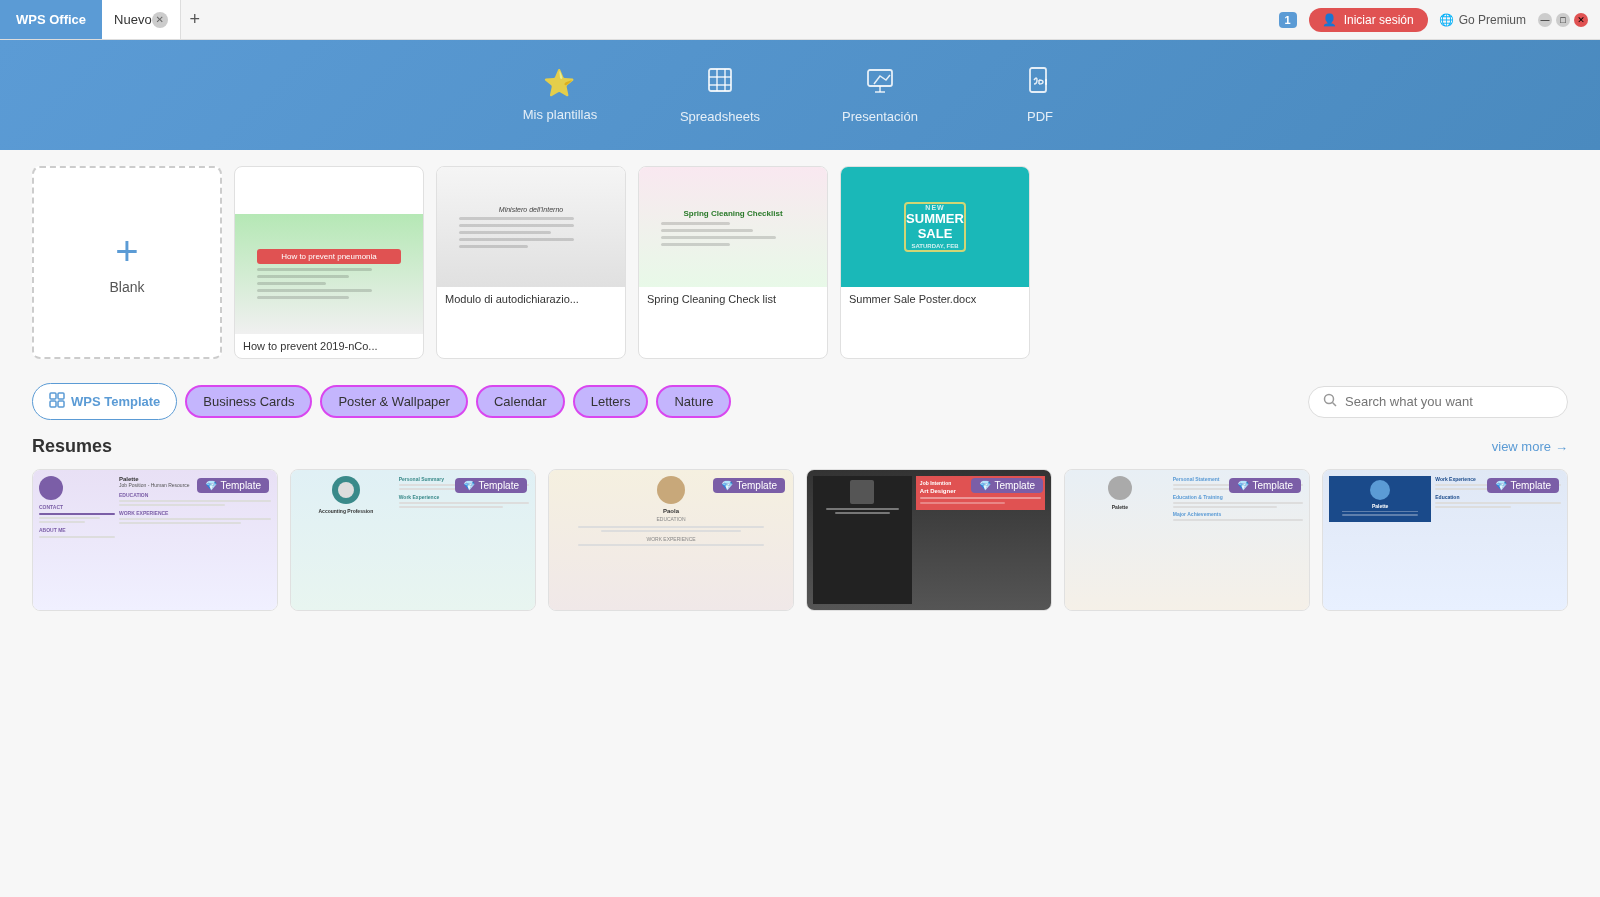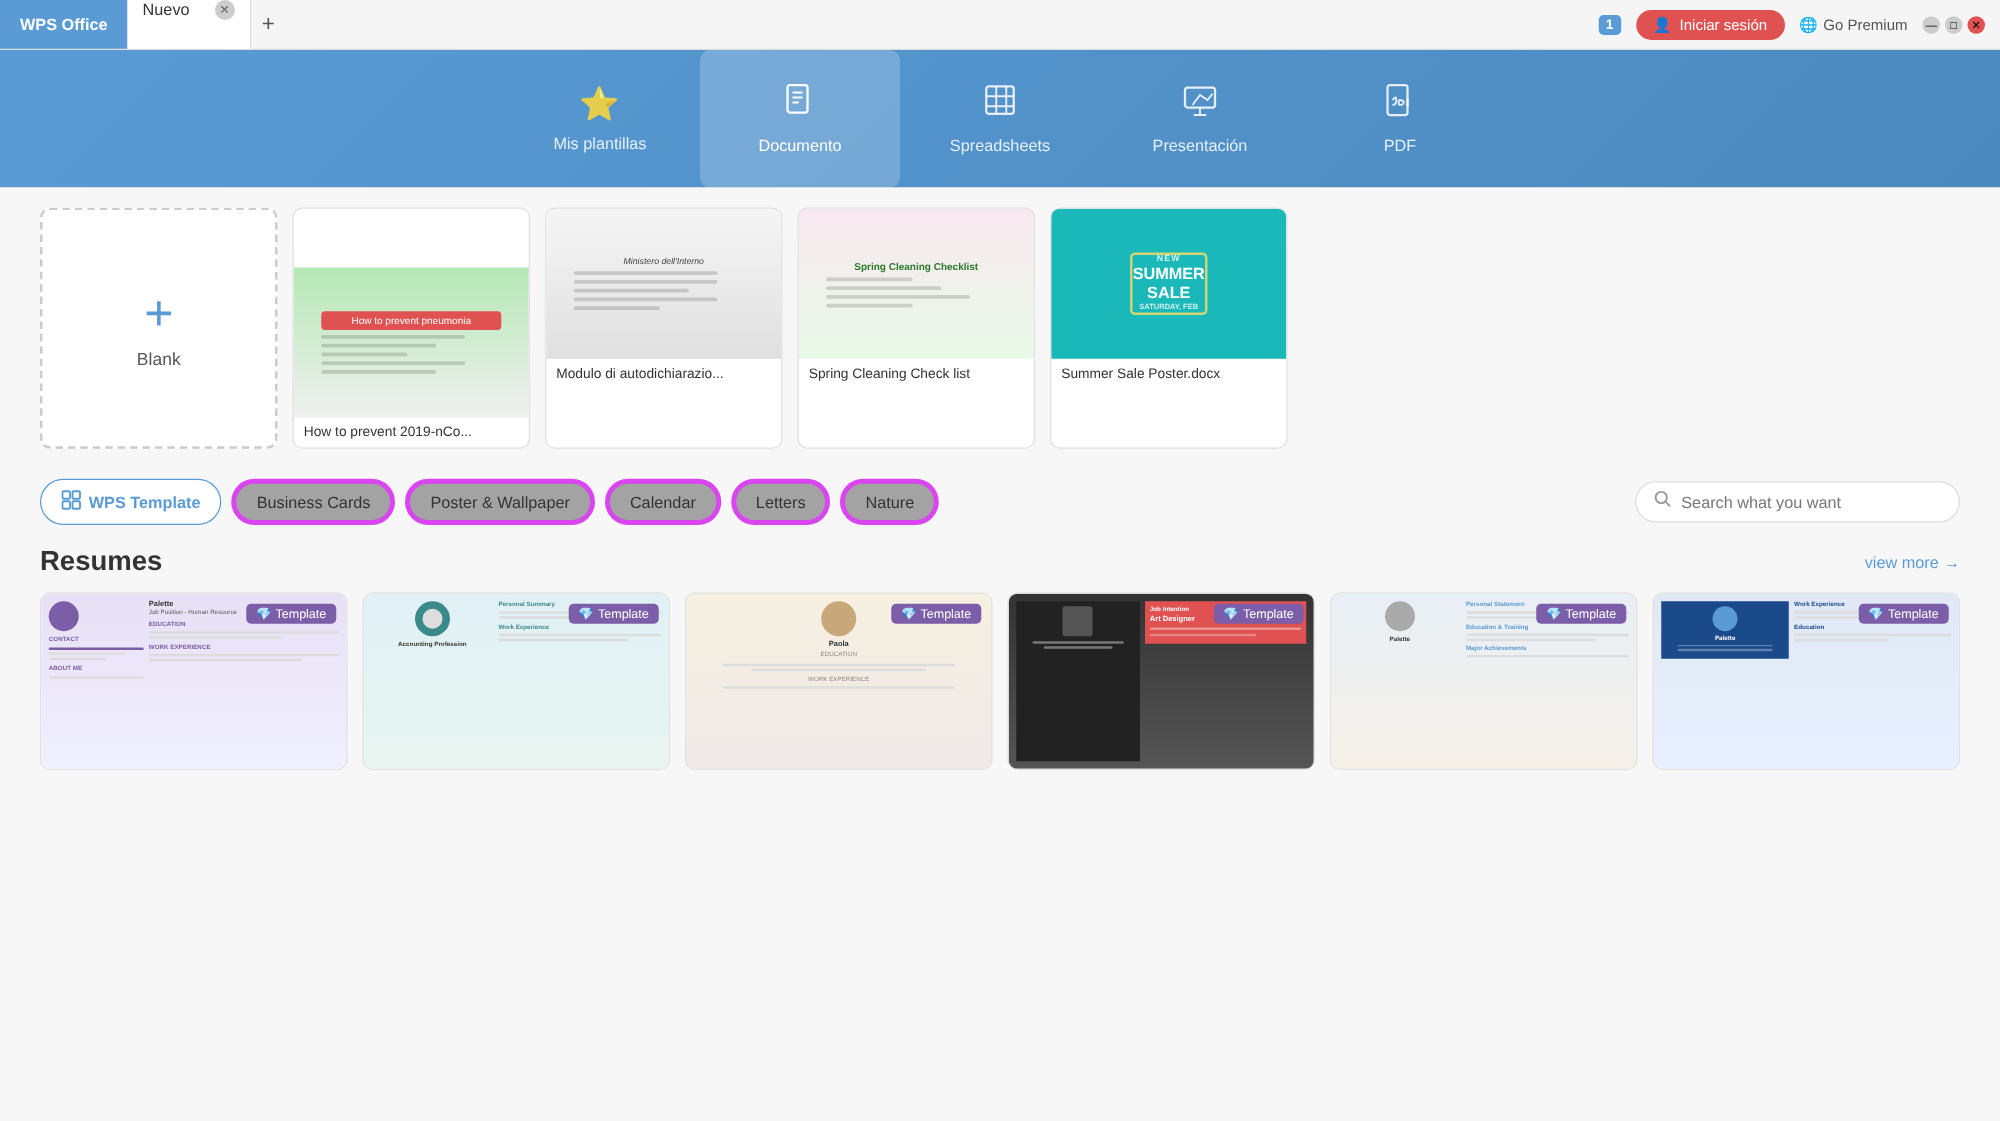--- a/index.html
+++ b/index.html
@@ -23,23 +23,24 @@
       align-items: center;
       font-size: 13px;
       font-weight: 600;
     }
     .nuevo-tab {
       background: white;
       color: #333;
       padding: 0 12px;
       height: 100%;
       display: flex;
+      align-items: center;
       font-size: 13px;
       border-right: 1px solid #ddd;
-      gap: 20px;
+      gap: 0;
     }
     .close-tab-btn {
       width: 16px; height: 16px;
       border-radius: 50%;
       background: #ccc;
       display: flex; align-items: center; justify-content: center;
       font-size: 10px; cursor: pointer; color: #666;
     }
     .new-tab-btn {
       width: 28px; height: 28px;
@@ -218,25 +219,25 @@
       background: white;
       border: 1px solid #5b9bd5;
       border-radius: 20px;
       font-size: 13px;
       font-weight: 600;
       color: #5b9bd5;
       cursor: pointer;
     }
     .tab-pill {
       padding: 7px 16px;
-      border: 4px solid #d946ef;
+      border: 2px solid #d946ef;
       border-radius: 20px;
       font-size: 13px;
       color: #333;
-      background: #a3a3a3;
+      background: #c4b5fd;
       cursor: pointer;
       white-space: nowrap;
     }
     .search-box {
       margin-left: auto;
       display: flex;
       align-items: center;
       background: white;
       border: 1px solid #ddd;
       border-radius: 20px;
@@ -254,21 +255,21 @@
     }
 
     
     .resumes-header {
       display: flex;
       align-items: center;
       justify-content: space-between;
       margin-bottom: 12px;
     }
     .resumes-title {
-      font-size: 22px;
+      font-size: 18px;
       font-weight: 600;
       color: #333;
     }
     .view-more {
       color: #5b9bd5;
       font-size: 13px;
       cursor: pointer;
       display: flex;
       align-items: center;
       gap: 4px;
@@ -349,31 +350,20 @@
       <div class="win-btn win-btn-close">✕</div>
     </div>
   </div>
 </div>
 
 <div class="category-bar">
   <div class="cat-item">
     <span class="cat-icon">⭐</span>
     <span>Mis plantillas</span>
   </div>
-  <div class="cat-item active">
-    <span class="cat-icon">
-      <svg width="28" height="28" viewBox="0 0 28 28" fill="none">
-        <rect x="4" y="2" width="16" height="22" rx="2" stroke="white" stroke-width="1.8" fill="none"></rect>
-        <line x1="8" y1="8" x2="16" y2="8" stroke="white" stroke-width="1.5"></line>
-        <line x1="8" y1="12" x2="16" y2="12" stroke="white" stroke-width="1.5"></line>
-        <line x1="8" y1="16" x2="13" y2="16" stroke="white" stroke-width="1.5"></line>
-      </svg>
-    </span>
-    <span>Documento</span>
-  </div>
   <div class="cat-item">
     <span class="cat-icon">
       <svg width="28" height="28" viewBox="0 0 28 28" fill="none">
         <rect x="3" y="3" width="22" height="22" rx="2" stroke="rgba(255,255,255,0.85)" stroke-width="1.8" fill="none"></rect>
         <line x1="3" y1="11" x2="25" y2="11" stroke="rgba(255,255,255,0.85)" stroke-width="1.5"></line>
         <line x1="3" y1="19" x2="25" y2="19" stroke="rgba(255,255,255,0.85)" stroke-width="1.5"></line>
         <line x1="11" y1="3" x2="11" y2="25" stroke="rgba(255,255,255,0.85)" stroke-width="1.5"></line>
         <line x1="19" y1="3" x2="19" y2="25" stroke="rgba(255,255,255,0.85)" stroke-width="1.5"></line>
       </svg>
     </span>

